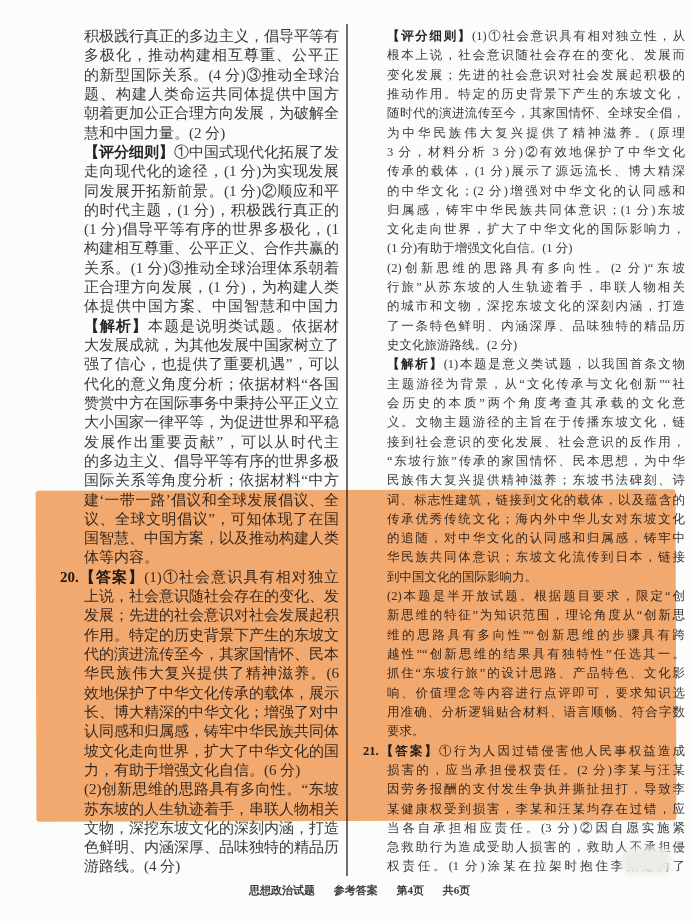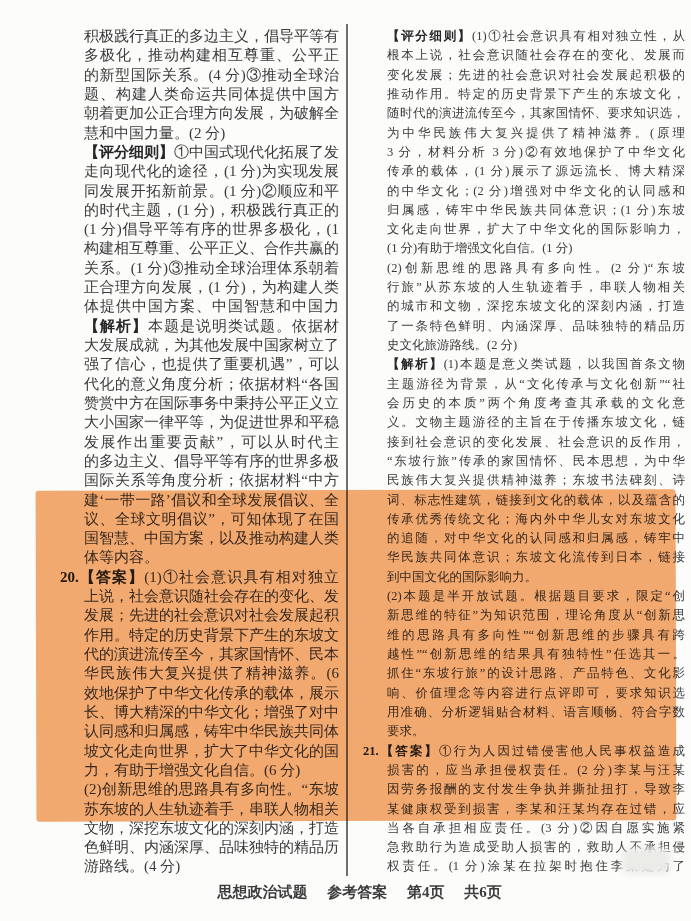--- a/index.html
+++ b/index.html
@@ -40,21 +40,21 @@
   .divider{
     position:absolute;
     left:346px;top:24px;
     width:1.5px;height:852px;
     background:#6f6f6f;
   }
   .footer{
     position:absolute;
     left:0;right:0;top:883px;
     text-align:center;
-    font-size:15px;
+    font-size:11px;
     color:#3c3c3e;
     font-weight:bold;
     padding-left:28px;
   }
   .footer span{ margin:0 8px; }
   .highlight{
     position:absolute;
     left:36px;top:490px;
     width:640px;height:331px;
     mix-blend-mode:multiply;
@@ -123,21 +123,21 @@
       <div class="line end">游路线。(4 分)</div>
     </div>
 
   <div class="divider"></div>
 
   <div class="col col-right" id="col-right">
       <div class="line"><b>【评分细则】</b>(1)①社会意识具有相对独立性，从</div>
       <div class="line">根本上说，社会意识随社会存在的变化、发展而</div>
       <div class="line">变化发展；先进的社会意识对社会发展起积极的</div>
       <div class="line">推动作用。特定的历史背景下产生的东坡文化，</div>
-      <div class="line">随时代的演进流传至今，其家国情怀、要求知识选，</div>
+      <div class="line">随时代的演进流传至今，其家国情怀、全球安全倡，</div>
       <div class="line">为中华民族伟大复兴提供了精神滋养。(原理</div>
       <div class="line">3 分，材料分析 3 分)②有效地保护了中华文化</div>
       <div class="line">传承的载体，(1 分)展示了源远流长、博大精深</div>
       <div class="line">的中华文化；(2 分)增强对中华文化的认同感和</div>
       <div class="line">归属感，铸牢中华民族共同体意识；(1 分)东坡</div>
       <div class="line">文化走向世界，扩大了中华文化的国际影响力，</div>
       <div class="line end">(1 分)有助于增强文化自信。(1 分)</div>
       <div class="line">(2)创新思维的思路具有多向性。(2 分)“东坡</div>
       <div class="line">行旅”从苏东坡的人生轨迹着手，串联人物相关</div>
       <div class="line">的城市和文物，深挖东坡文化的深刻内涵，打造</div>

